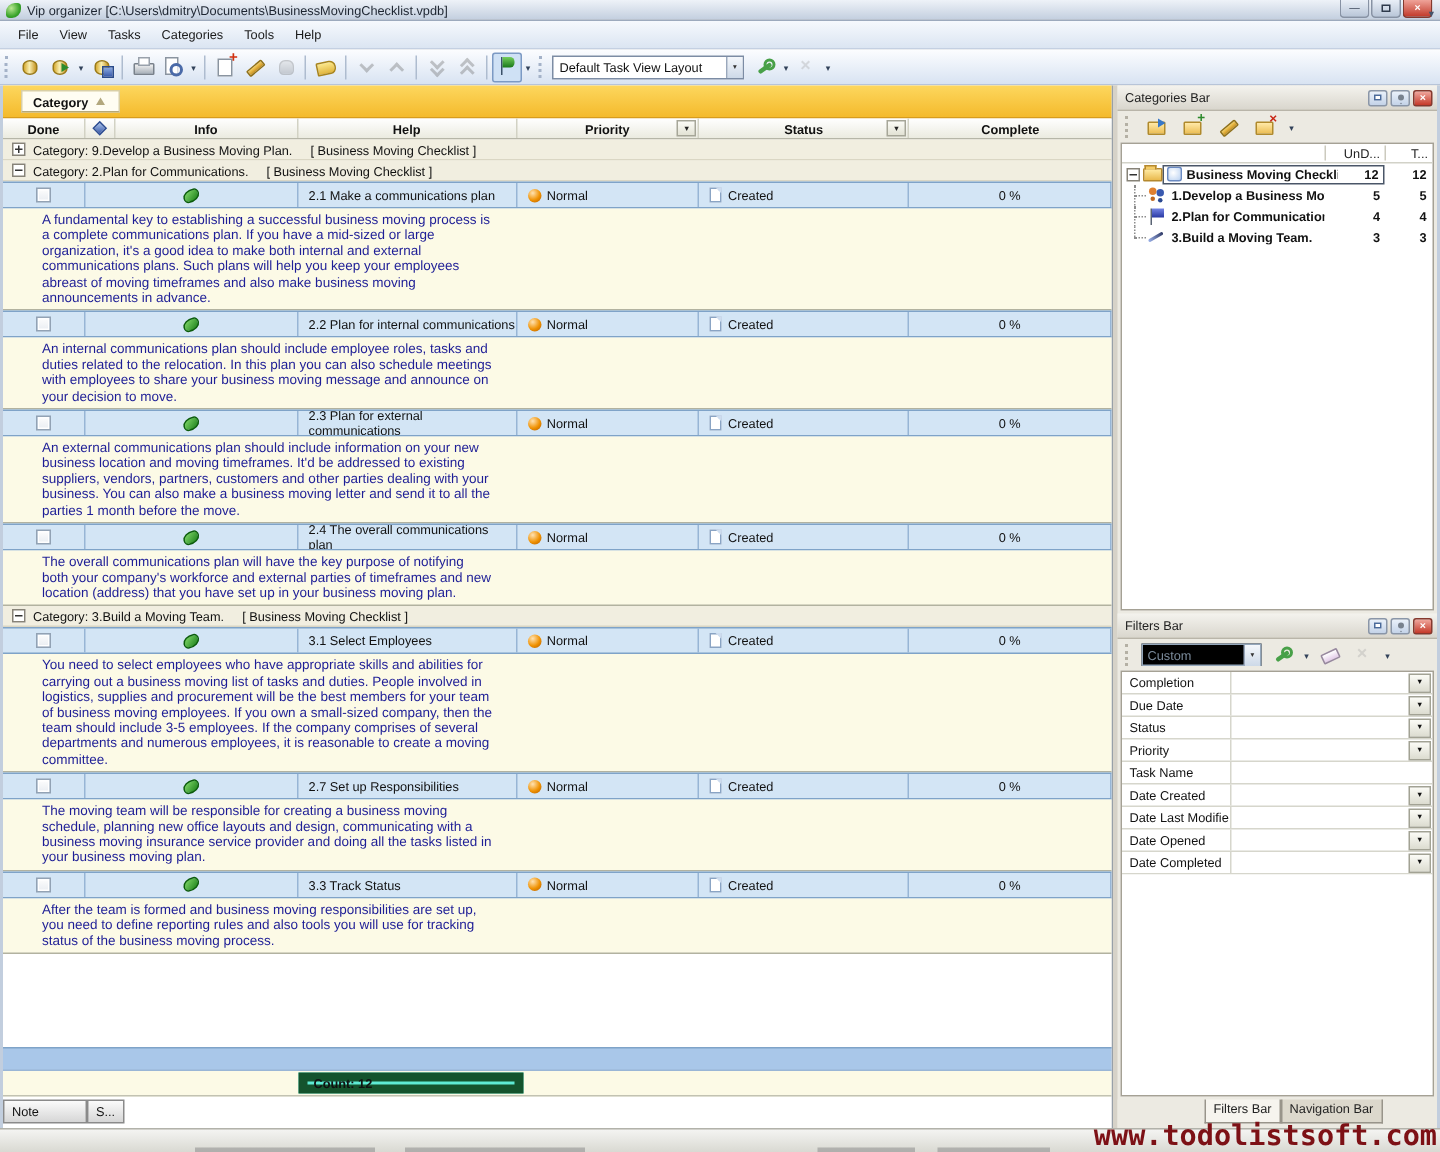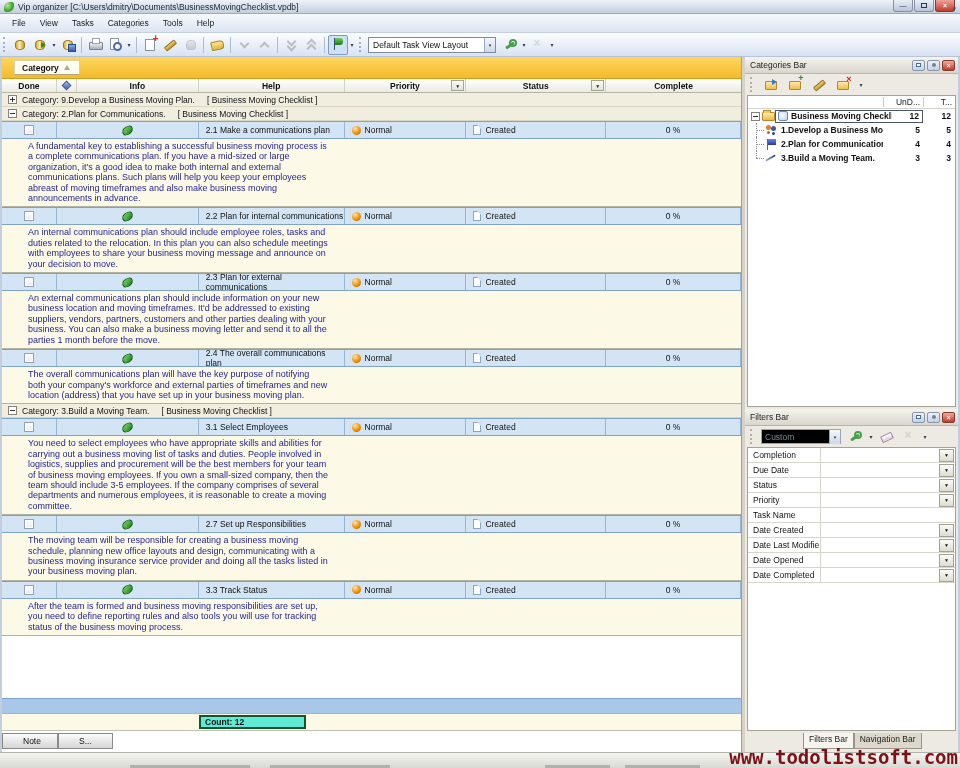--- a/index.html
+++ b/index.html
@@ -88,23 +88,23 @@
   .cb{width:10px;height:10px;border:1px solid #92a2b4;background:linear-gradient(#fdfdfd,#e9edf2);box-shadow:inset 0 0 0 1px #fff;}
   .leaf{width:11px;height:9px;background:linear-gradient(135deg,#8ae070,#157a15);border:1px solid #0c5c0c;border-radius:70% 30% 70% 30%/60% 40% 60% 40%;transform:rotate(-12deg);}
   .ball{width:9px;height:9px;border-radius:50%;background:radial-gradient(circle at 35% 30%,#ffe2b2,#f09202 55%,#b05a00);flex:none;}
   .doc{width:8px;height:10px;background:#fff;border:1px solid #8aa4c4;position:relative;flex:none;}
   .doc::after{content:'';position:absolute;top:-1px;right:-1px;border:2px solid;border-color:#cddcee #cddcee transparent transparent;}
   .desc-row{background:#fcfae6;border-bottom:1px solid #b2b2a0;padding:2px 0 3px 26px;}
   .desc-text{width:300px;color:#1e1e96;font-weight:normal;font-size:9px;line-height:10.4px;}
   #gridspacer{flex:1;background:#fff;}
   #bluerow{height:16px;background:#a9c7e9;border-top:1px solid #7fa3c8;border-bottom:1px solid #9ab6d6;flex:none;}
   #countstrip{height:17px;background:#fcfae6;border-bottom:1px solid #c2c2b2;position:relative;flex:none;}
-  #countbox{position:absolute;left:197px;top:1px;width:107px;height:14px;background:#5eead4;border:2px solid #14532d;padding-left:4px;font-weight:bold;display:flex;align-items:center;}
+  #countbox{position:absolute;left:197px;top:1px;width:150px;height:14px;background:#5eead4;border:6px solid #14532d;padding-left:4px;font-weight:bold;display:flex;align-items:center;}
   #notetabs{height:21px;background:#fff;display:flex;align-items:flex-start;padding-top:2px;flex:none;}
-  .ntab{height:16px;border:1px solid #8a8a8a;background:linear-gradient(#fbfbfb,#d6d6d6);display:flex;align-items:center;padding:0 20px;margin-left:0;}
+  .ntab{height:16px;border:1px solid #8a8a8a;background:linear-gradient(#fbfbfb,#d6d6d6);display:flex;align-items:center;padding:0 5px;margin-left:0;}
   .ntab:first-child{width:56px;}
 
   
   #rightpanel{position:absolute;left:742px;top:57px;width:218px;height:695px;background:#eceae2;border-left:3px solid #d6d2c8;border-right:2px solid #c2cede;display:flex;flex-direction:column;}
   .panel-title{height:17px;background:linear-gradient(#f4f3ee,#d9d6cd);border-bottom:1px solid #b9b5a9;display:flex;align-items:center;padding:0 3px 0 5px;flex:none;}
   .panel-title .pt-label{flex:1;color:#222;}
   .pt-btn{width:13px;height:11px;border:1px solid #8a96a8;border-radius:2px;margin-left:2px;display:flex;align-items:center;justify-content:center;background:linear-gradient(#eaf1fa,#c4d3e8);flex:none;}
   .pt-restore .ibx{width:5px;height:4px;border:1px solid #4a6a9a;background:#fff;}
   .pt-pin .pinhead{width:4px;height:4px;background:#78828e;border-radius:50%;box-shadow:0 4px 0 -1.5px #78828e;}
   .pt-close{background:linear-gradient(#f0a89e,#c53a2a);border-color:#85392e;color:#fff;font:bold 7px/7px "Liberation Sans",sans-serif;}

